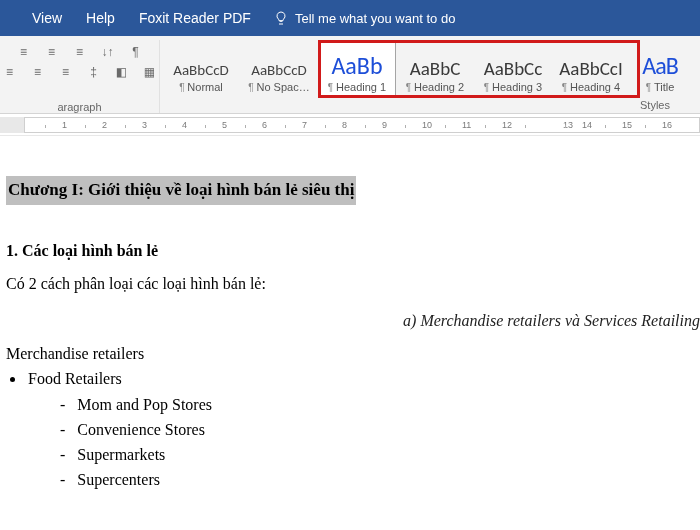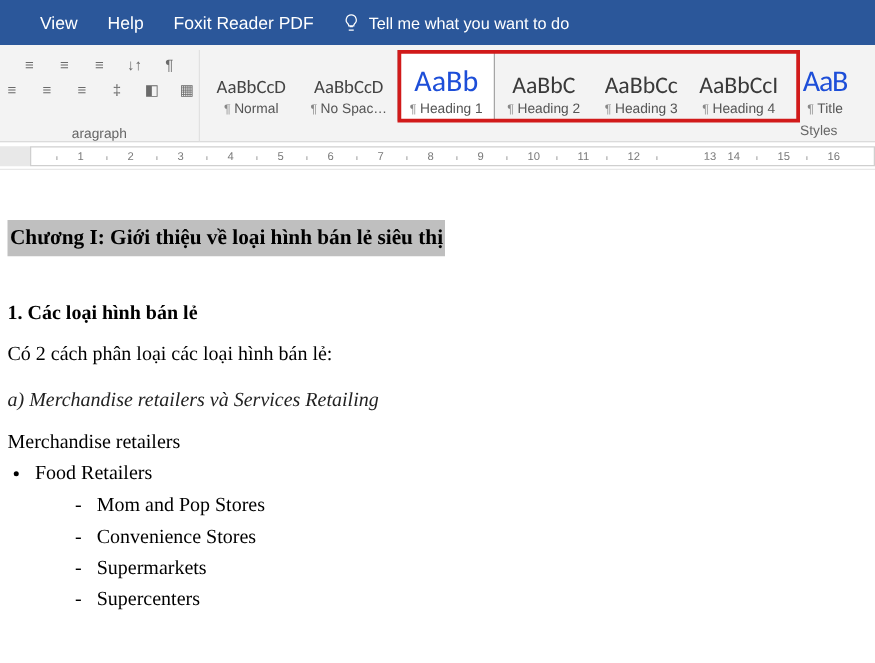--- a/index.html
+++ b/index.html
@@ -34,21 +34,21 @@
   .ruler-inner { position: absolute; left: 0; right: 0; top: 3px; height: 16px; display: flex; }
   .ruler-left { width: 24px; background: #e8e8e8; height: 16px; }
   .ruler-main { flex: 1; position: relative; background: #fff; border: 1px solid #cfcfcf; }
   .rnum { position: absolute; top: 2px; font-size: 9px; color: #7a7a7a; }
   .rtick { position: absolute; top: 7px; width: 1px; height: 3px; background: #b0b0b0; }
 
   .page { padding: 40px 0 0 6px; font-family: "Times New Roman", serif; font-size: 16px; color: #000; line-height: 1.45; }
   .h1line { display: inline-block; background: #bfbfbf; font-weight: bold; font-size: 17px; padding: 2px 2px; margin-bottom: 34px; }
   .sect { font-weight: bold; margin-bottom: 10px; }
   .bodyline { margin-bottom: 14px; }
-  .italic-sub { font-style: italic; margin-bottom: 10px; color: #222; }
+  .italic-sub { font-style: italic; margin-bottom: 10px; color: #222; text-align: right; }
   .plain { margin-bottom: 2px; }
   ul.lvl1 { list-style: disc; margin-left: 20px; }
   ul.lvl1 > li { padding-left: 2px; margin-bottom: 2px; }
   .dash-list { margin-left: 54px; }
   .dash-list > div::before { content: "-   "; white-space: pre; }
   .dash-list > div { margin-bottom: 2px; }
 </style>
 </head>
 <body>
 

